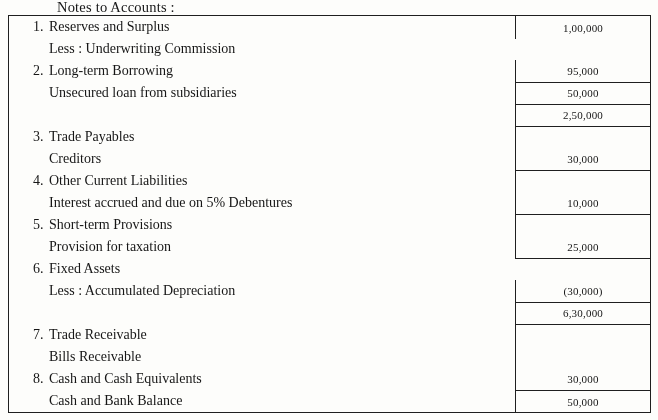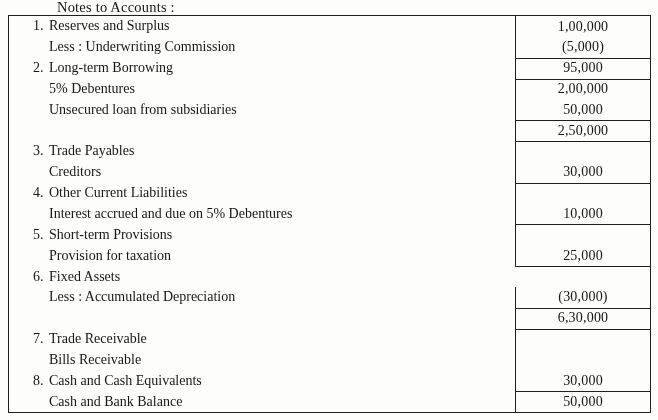--- a/index.html
+++ b/index.html
@@ -24,21 +24,21 @@
     overflow:hidden;
   }
   .num{
     display:inline-block;width:16px;margin-left:24px;flex:0 0 16px;
     font-size:14px;
   }
   .label{font-size:14px;white-space:nowrap;}
   .cell-amt{
     flex:1;border-left:1.8px solid #1f1f1f;
     display:flex;align-items:center;justify-content:center;
-    font-size:14px;letter-spacing:.2px;
+    font-size:11px;letter-spacing:.2px;
     margin-bottom:-1px;
   }
   .cell-amt.rule{border-bottom:1.6px solid #1f1f1f;}
 </style>
 </head>
 <body>
 
 <div class="heading">Notes to Accounts :</div>
 
 <div class="doc-table">
@@ -48,38 +48,30 @@
       <span class="label">Reserves and Surplus</span>
     </div>
     <div class="cell-amt">1,00,000</div>
   </div>
 
   <div class="row">
     <div class="cell-left">
       <span class="num"></span>
       <span class="label">Less : Underwriting Commission</span>
     </div>
-    <div class="cell-amt rule">(5,000)</div>
   </div>
 
   <div class="row">
     <div class="cell-left">
       <span class="num">2.</span>
       <span class="label">Long-term Borrowing</span>
     </div>
     <div class="cell-amt rule">95,000</div>
   </div>
 
-  <div class="row">
-    <div class="cell-left">
-      <span class="num"></span>
-      <span class="label">5% Debentures</span>
-    </div>
-    <div class="cell-amt">2,00,000</div>
-  </div>
 
   <div class="row">
     <div class="cell-left">
       <span class="num"></span>
       <span class="label">Unsecured loan from subsidiaries</span>
     </div>
     <div class="cell-amt rule">50,000</div>
   </div>
 
   <div class="row">

